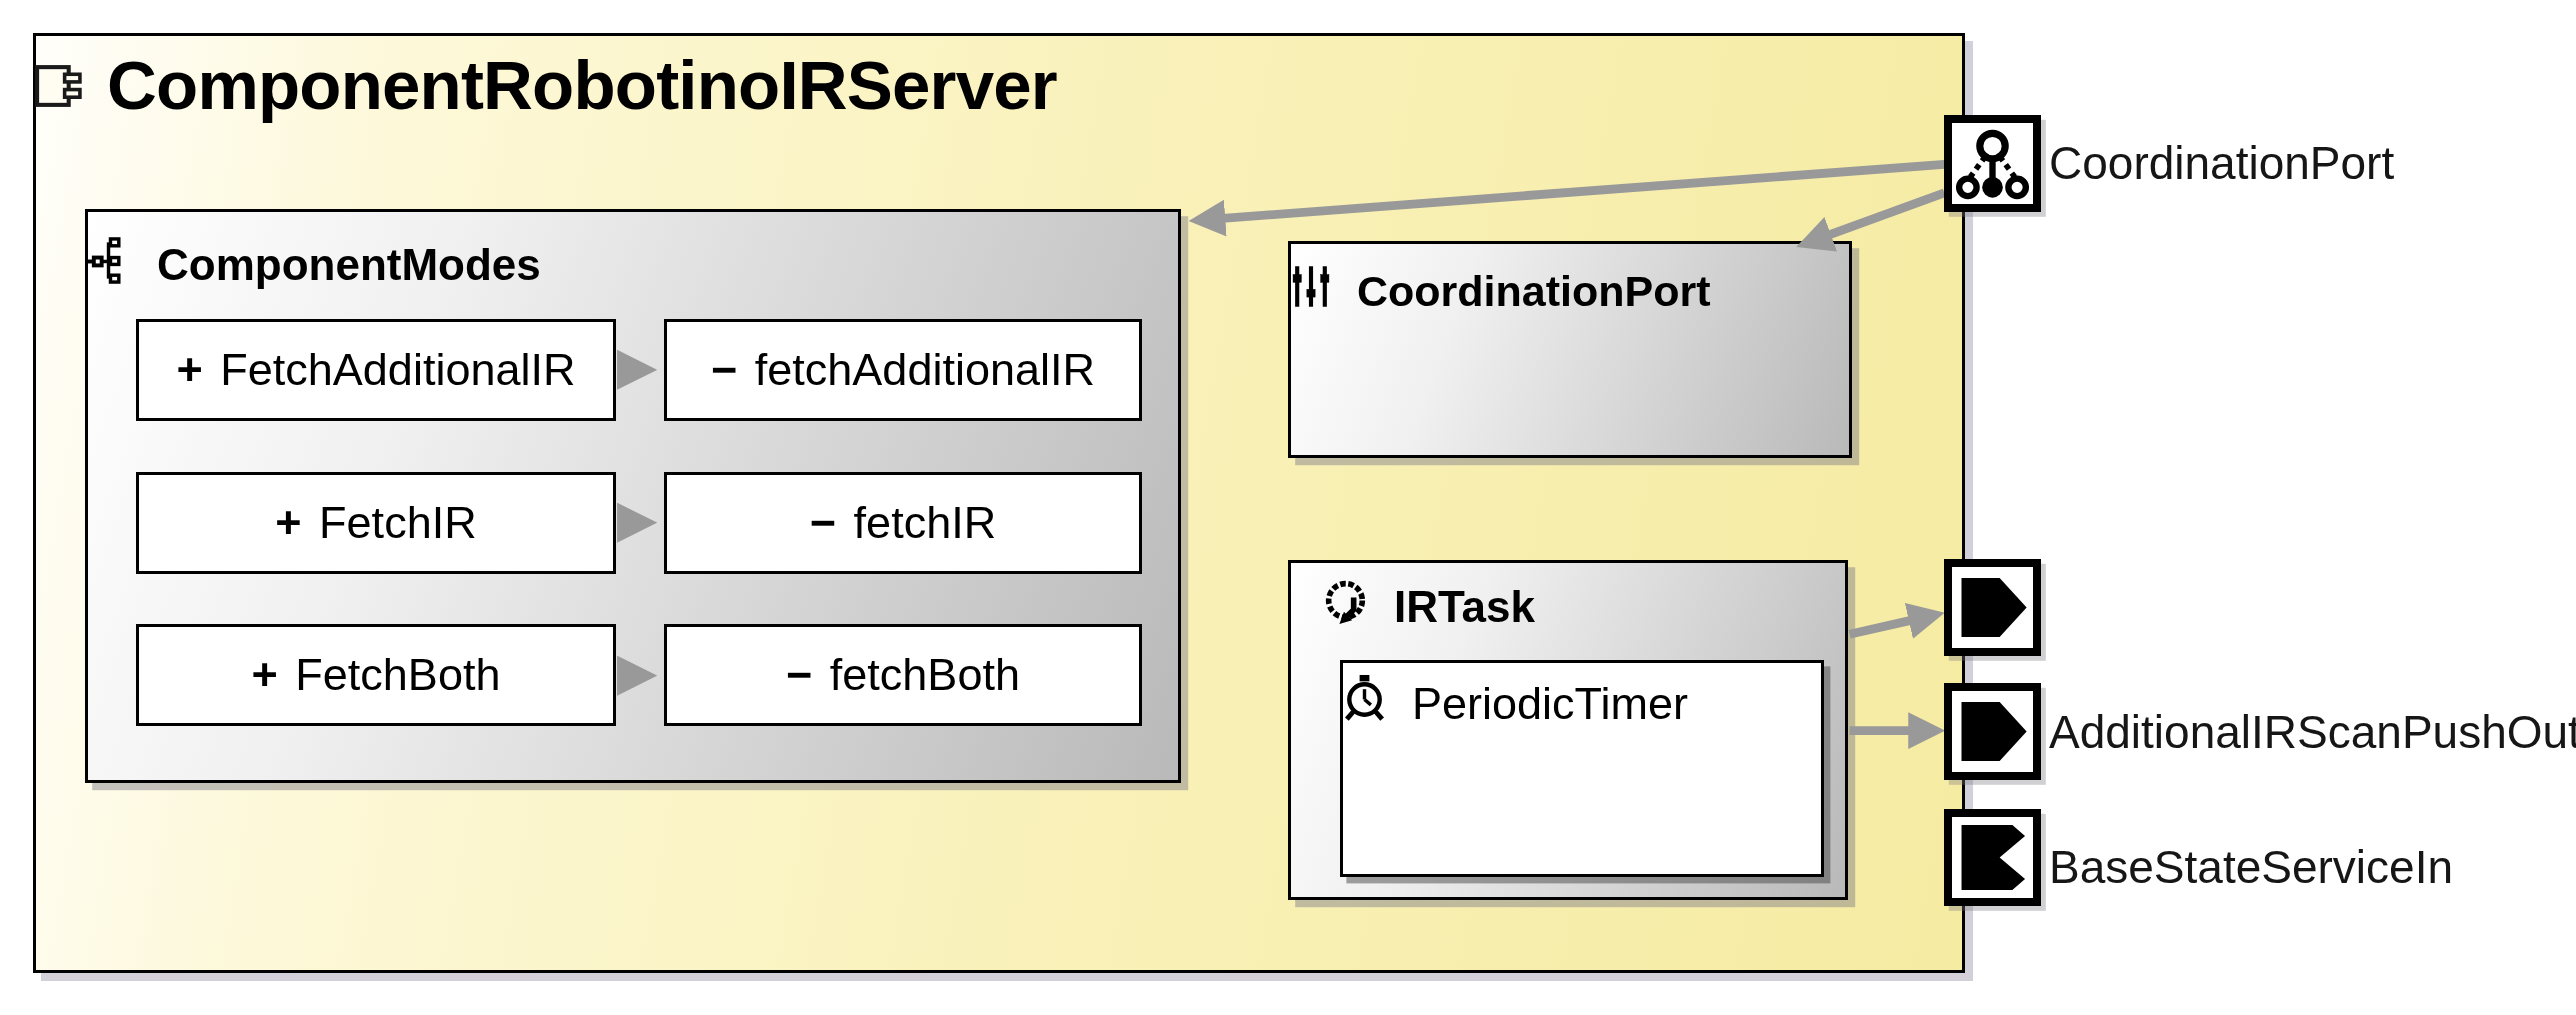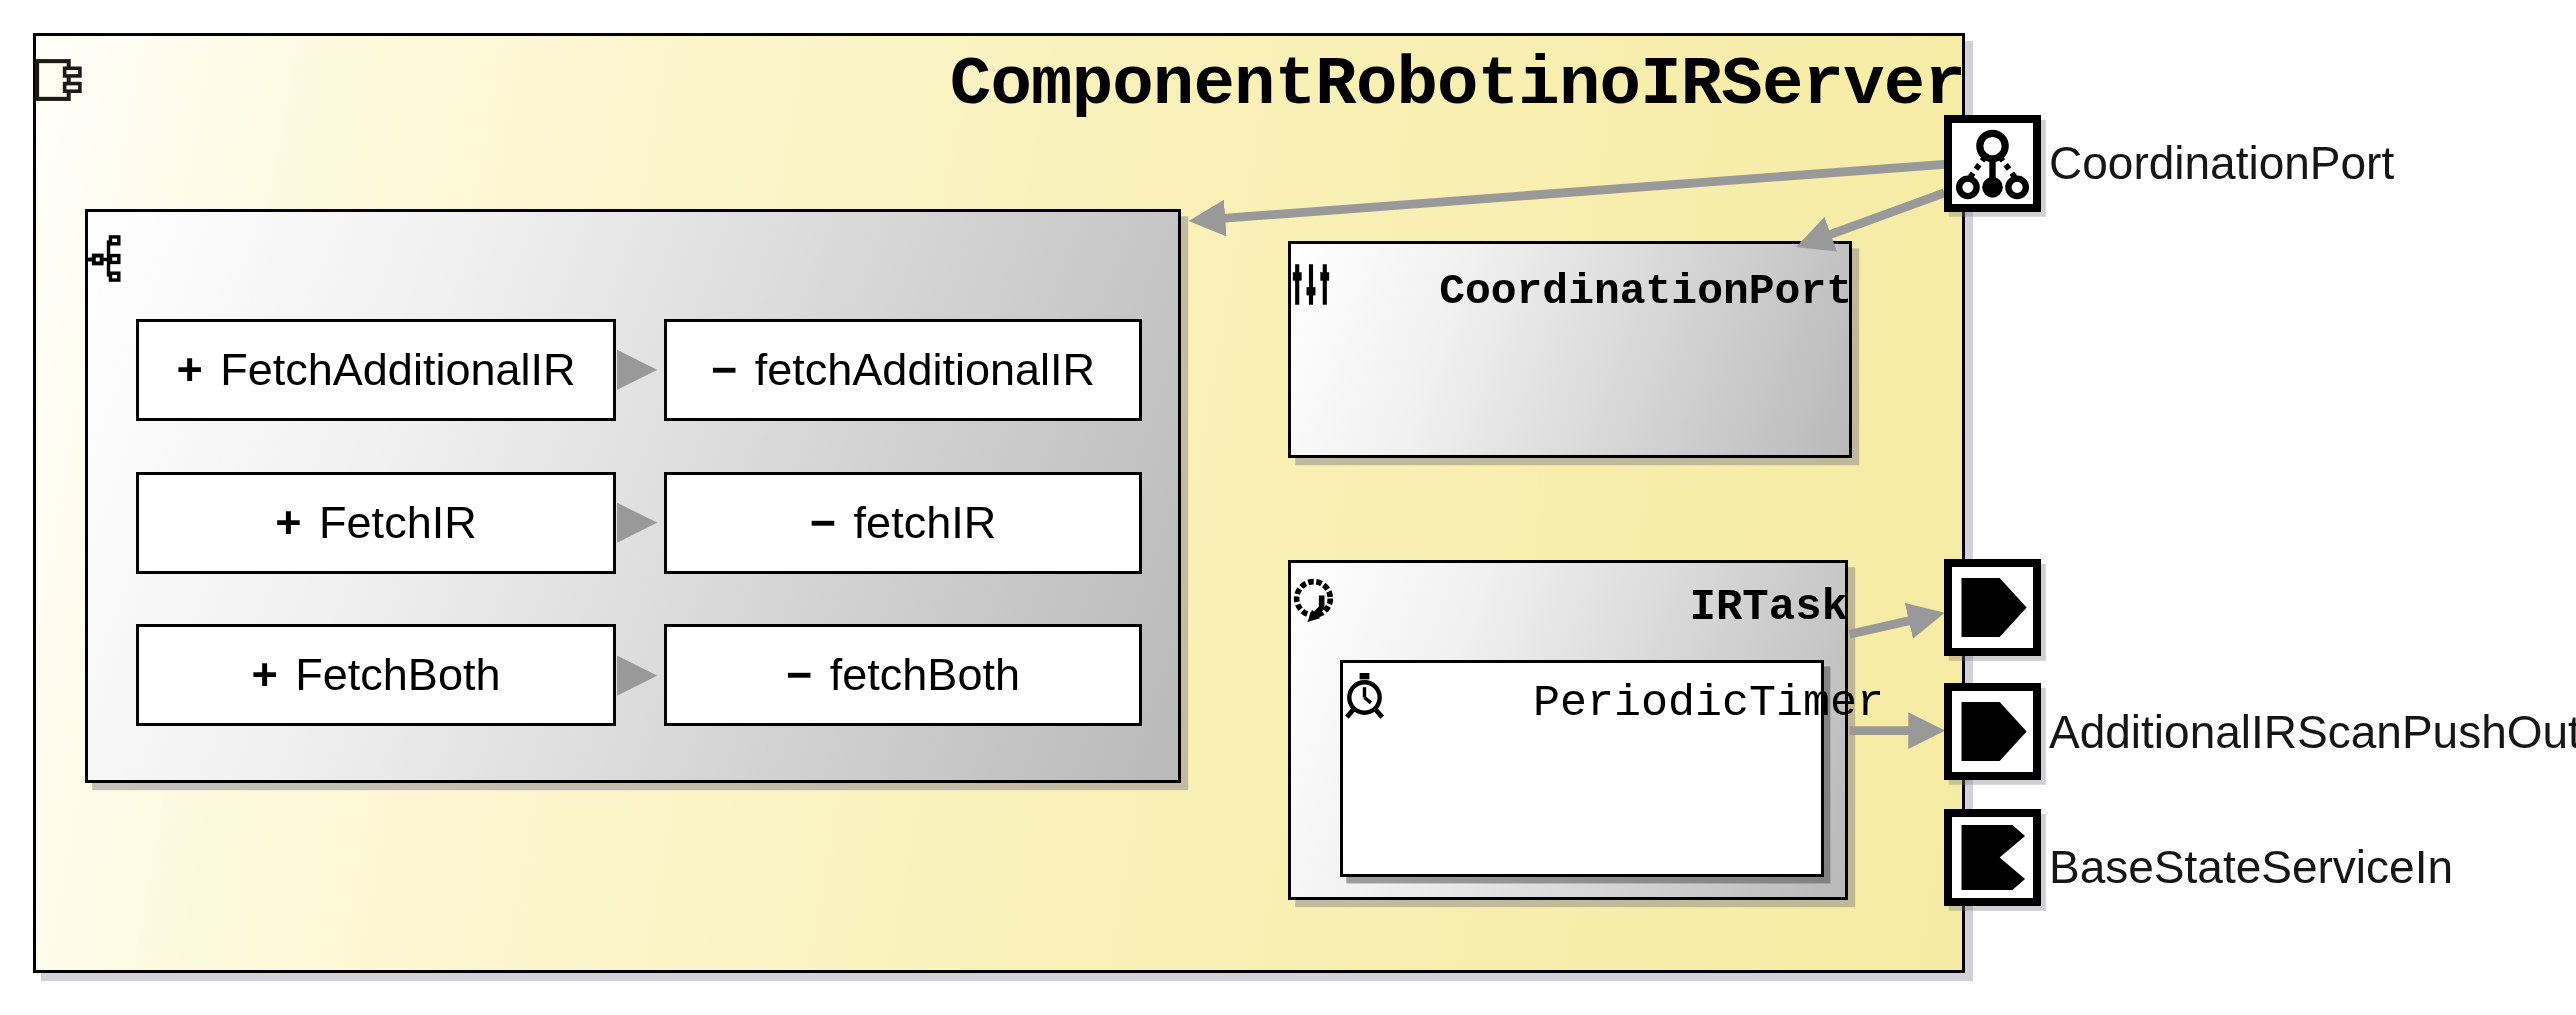--- a/index.html
+++ b/index.html
@@ -9,21 +9,21 @@
   .abs{position:absolute;}
 
   
   #outer-box{
     left:33px;top:33px;width:1932px;height:940px;
     border:3.2px solid #000;
     background:linear-gradient(100deg,#fffefa 0%,#fdf8d8 18%,#f9f1b9 55%,#f5eba2 100%);
     box-shadow:8px 8px 0 0 #d3d0da;
   }
 
-  .title-row{display:flex;align-items:center;justify-content:space-between;gap:17px;font-family:Liberation Mono, monospace;}
+  .title-row{display:flex;align-items:center;justify-content:flex-start;gap:23px;}
   #component-title{left:33px;top:41px;width:1932px;height:88px;font-size:69px;font-weight:bold;letter-spacing:-0.8px;}
 
   .node{border:3.2px solid #000;}
   .grad{background:linear-gradient(110deg,#ffffff 0%,#f0f0f0 30%,#b9b9b9 100%);}
   .big-shadow{box-shadow:7.2px 7.2px 0 0 rgba(125,122,135,0.45);}
   .small-shadow{box-shadow:6.4px 6.4px 0 0 rgba(70,70,70,0.50);}
 
   #modes-box{left:85px;top:209px;width:1096px;height:574px;}
   #modes-header{left:85px;top:233px;width:1096px;height:64px;font-size:44px;font-weight:bold;}
 
@@ -31,21 +31,21 @@
             font-size:45px;white-space:nowrap;}
   .mode-box .sign{font-weight:bold;margin-right:17.5px;}
   .m-left{left:136px;width:480px;height:102px;}
   .m-right{left:664px;width:478px;height:102px;}
   .r1{top:319px;} .r2{top:472px;} .r3{top:624px;}
 
   #coord-box{left:1288px;top:241px;width:564px;height:217px;}
   #coord-header{left:1288px;top:260px;width:564px;height:62px;font-size:43px;font-weight:bold;}
 
   #task-box{left:1288px;top:560px;width:560px;height:340px;}
-  #task-header{left:1288px;top:575px;width:560px;height:64px;font-size:44px;font-weight:bold;}
+  #task-header{left:1288px;top:575px;width:560px;height:64px;font-size:44px;font-weight:bold;padding-left:32px;}
 
   #timer-box{left:1340px;top:660px;width:484px;height:217px;background:#ffffff;border:3.2px solid #000;}
   #timer-header{left:1340px;top:671px;width:544px;height:65px;font-size:45px;font-weight:normal;}
 
   
   .port{width:97px;height:97px;background:#ffffff;border:8px solid #000;left:1944px;
         box-shadow:4.8px 4.8px 0 0 rgba(120,120,125,0.35);}
   .port svg{display:block;width:100%;height:100%;}
   #port-coordination{top:115px;}
   #port-mobile{top:559px;}
@@ -86,20 +86,21 @@
       <svg width="49" height="49" viewBox="0 0 100 100" fill="none" stroke="#000">
         <line x1="2" y1="52" x2="16" y2="52" stroke-width="8"></line>
         <rect x="18" y="44" width="16" height="16" stroke-width="8"></rect>
         <line x1="34" y1="52" x2="48" y2="52" stroke-width="7"></line>
         <line x1="48" y1="13" x2="48" y2="87" stroke-width="7"></line>
         <rect x="52" y="6" width="17" height="14" stroke-width="7"></rect>
         <rect x="52" y="44" width="17" height="14" stroke-width="7"></rect>
         <rect x="52" y="80" width="17" height="14" stroke-width="7"></rect>
       </svg>
     </span>
+    <span>ComponentModes</span>
   </div>
 
   <div class="abs mode-box m-left r1">
     <span class="sign">+</span>
     <span>FetchAdditionalIR</span>
   </div>
   <div class="abs mode-box m-right r1">
     <span class="sign">−</span>
     <span>fetchAdditionalIR</span>
   </div>

